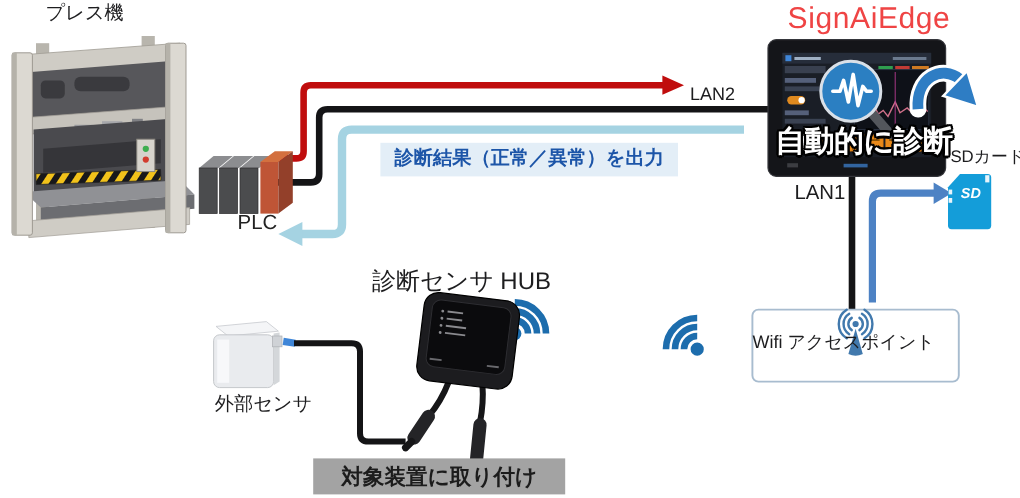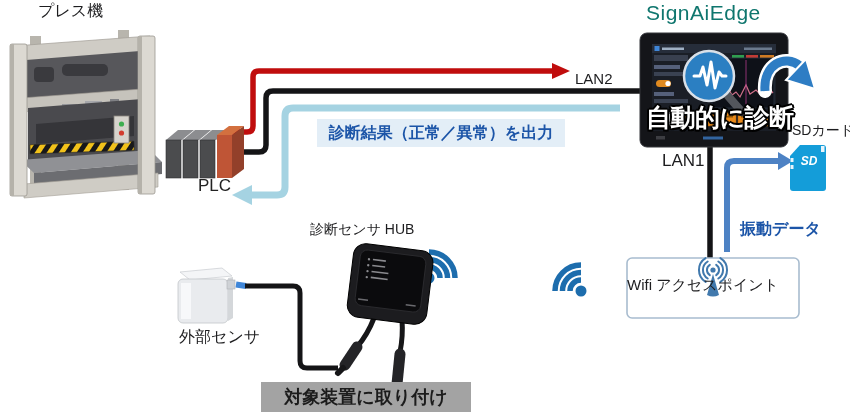--- a/index.html
+++ b/index.html
@@ -11,29 +11,29 @@
   .lbl{position:absolute;white-space:nowrap;color:#1d1d1f;}
   .lbl-press{left:38px;top:1px;font-size:16px;text-align:right;}
   .lbl-plc{left:198px;top:176px;font-size:17px;color:#222;}
   .tag{position:absolute;text-align:center;font-weight:bold;white-space:nowrap;}
   .tag-toggle{left:292px;top:37px;width:216px;height:27px;line-height:27px;
     font-size:16px;background:#f8e2e2;color:#c00d0d;}
   .tag-result{left:317px;top:119px;width:248px;height:28px;line-height:28px;
     font-size:16px;background:#e3eef7;color:#1c55a8;}
   .lbl-lan2{left:575px;top:70px;font-size:15px;}
   .lbl-lan1{left:662px;top:151px;font-size:17px;}
-  .lbl-title{left:646px;top:1px;width:146px;text-align:left;font-size:21px;
-    color:#0f766e;letter-spacing:0.5px;}
+  .lbl-title{left:646px;top:1px;width:146px;text-align:right;font-size:25px;
+    color:#ef4444;letter-spacing:0.5px;}
   .lbl-caption{left:646px;top:101px;width:134px;text-align:center;font-size:25px;
     font-weight:bold;color:#fff;letter-spacing:-0.5px;
     text-shadow:2px 0 0 #000,-2px 0 0 #000,0 2px 0 #000,0 -2px 0 #000,
       1.5px 1.5px 0 #000,-1.5px -1.5px 0 #000,1.5px -1.5px 0 #000,-1.5px 1.5px 0 #000;}
   .lbl-sd{left:792px;top:122px;font-size:14px;}
   .lbl-vibration{left:740px;top:219px;font-size:16px;font-weight:bold;color:#1c55a8;}
-  .lbl-hub{left:310px;top:221px;font-size:14px;}
+  .lbl-hub{left:310px;top:221px;font-size:20px;}
   .lbl-sensor{left:179px;top:327px;font-size:16px;}
   .lbl-ap{left:627px;top:276px;width:140px;text-align:center;font-size:15px;}
   .tag-mount{left:261px;top:382px;width:210px;height:30px;line-height:30px;
     font-size:18px;background:#a3a3a3;color:#1c1c1c;}
 </style>
 </head>
 <body>
 
 <div id="stage">
 
@@ -221,18 +221,17 @@
   </svg>
 
   <div class="lbl lbl-press">プレス機</div>
   <div class="lbl lbl-plc">PLC</div>
   <div class="lbl lbl-lan2">LAN2</div>
   <div class="tag tag-result">診断結果（正常／異常）を出力</div>
   <div class="lbl lbl-title">SignAiEdge</div>
   <div class="lbl lbl-caption">自動的に診断</div>
   <div class="lbl lbl-sd">SDカード</div>
   <div class="lbl lbl-lan1">LAN1</div>
-  <div class="lbl lbl-vibration">振動データ</div>
   <div class="lbl lbl-hub">診断センサ HUB</div>
   <div class="lbl lbl-sensor">外部センサ</div>
   <div class="lbl lbl-ap">Wifi アクセスポイント</div>
   <div class="tag tag-mount">対象装置に取り付け</div>
 </div>
 
 </body></html>

